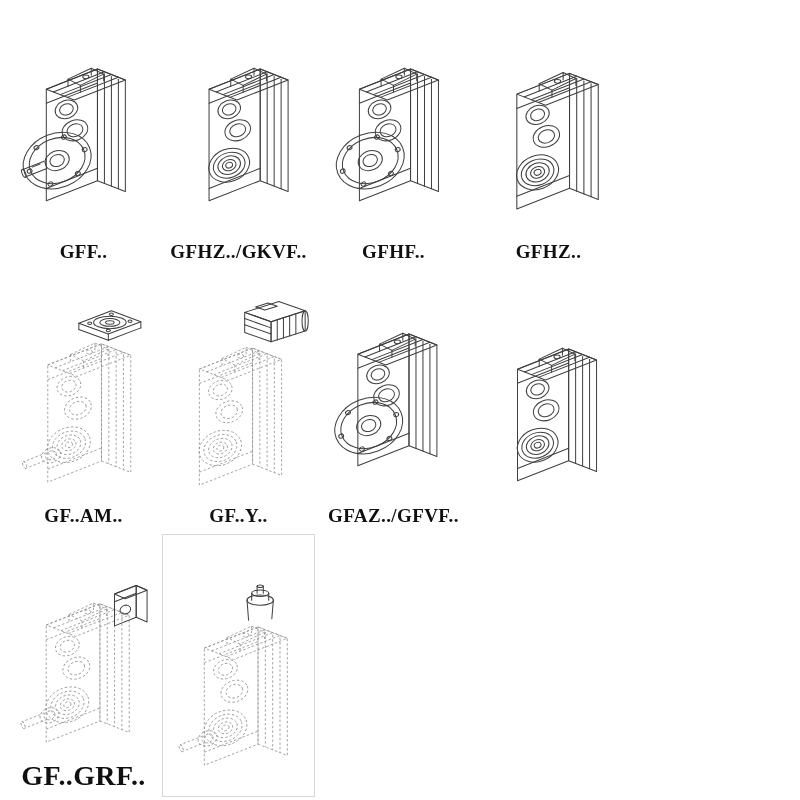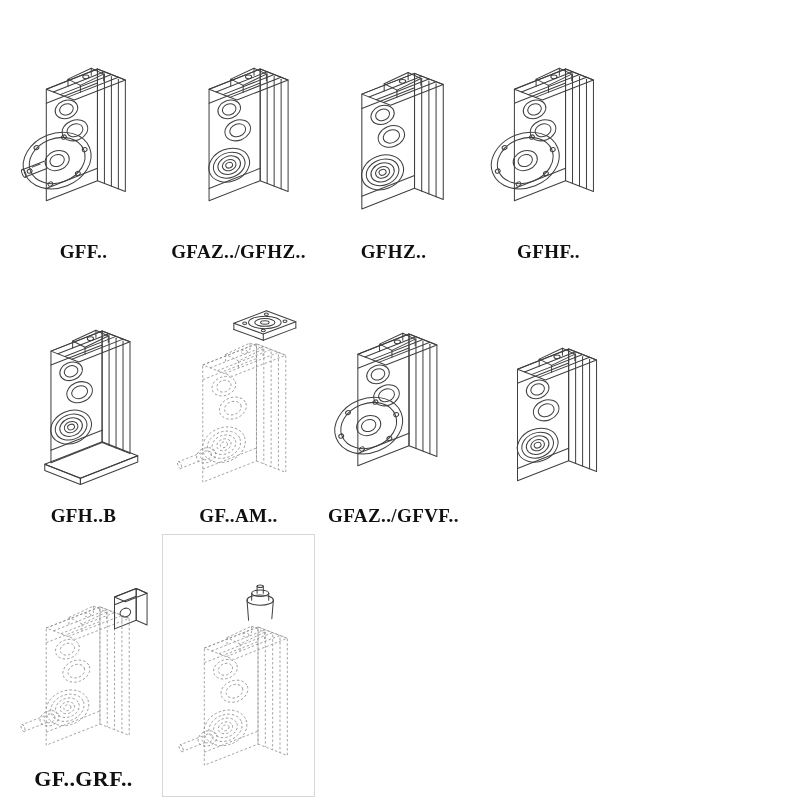--- a/index.html
+++ b/index.html
@@ -52,21 +52,21 @@
   figcaption.label{
     font-weight:bold;
     color:var(--label);
     font-size:19px;
     letter-spacing:.4px;
     line-height:1;
     padding:3px 0 8px 0;
     white-space:nowrap;
   }
   figcaption.label.big{
-    font-size:22px;
+    font-size:28px;
   }
   
   g.ink{
     stroke:var(--ink);
     fill:none;
     stroke-width:1.3;
     stroke-linecap:round;
     stroke-linejoin:round;
   }
   g.ghost{
@@ -229,81 +229,83 @@
   <figure class="cell">
     <div class="art">
       <svg class="draw" viewBox="0 0 200 250">
         <g class="ink" transform="translate(24,6)">
           <use href="#sym-housing"></use>
           <use href="#sym-upper-bores"></use>
           <use href="#sym-bearing"></use>
         </g>
       </svg>
     </div>
-    <figcaption class="label">GFAZ../GFHZ..</figcaption>
+    <figcaption class="label">GFHZ../GKVF..</figcaption>
+  </figure>
+
+  <figure class="cell">
+    <div class="art">
+      <svg class="draw" viewBox="0 0 200 250">
+        <g class="ink" transform="translate(18,6)">
+          <use href="#sym-housing"></use>
+          <use href="#sym-upper-bores"></use>
+          <use href="#sym-flange"></use>
+        </g>
+      </svg>
+    </div>
+    <figcaption class="label">GFHF..</figcaption>
   </figure>
 
   <figure class="cell">
     <div class="art">
       <svg class="draw" viewBox="0 0 200 250">
         <g class="ink" transform="translate(20,10) scale(1.03)">
           <use href="#sym-housing"></use>
           <use href="#sym-upper-bores"></use>
           <use href="#sym-bearing"></use>
         </g>
       </svg>
     </div>
     <figcaption class="label">GFHZ..</figcaption>
   </figure>
 
-  <figure class="cell">
-    <div class="art">
-      <svg class="draw" viewBox="0 0 200 250">
-        <g class="ink" transform="translate(18,6)">
-          <use href="#sym-housing"></use>
-          <use href="#sym-upper-bores"></use>
-          <use href="#sym-flange"></use>
-        </g>
-      </svg>
-    </div>
-    <figcaption class="label">GFHF..</figcaption>
-  </figure>
-
-
-  <figure class="cell">
-    <div class="art">
-      <svg class="draw" viewBox="0 0 200 250">
-        <g class="ink" transform="translate(20,2)">
-          <use href="#sym-housing"></use>
-          <use href="#sym-upper-bores"></use>
-          <use href="#sym-bearing"></use>
-          <use href="#sym-base"></use>
-        </g>
-      </svg>
-    </div>
-    <figcaption class="label">GFH..B</figcaption>
-  </figure>
+
 
   <figure class="cell">
     <div class="art">
       <svg class="draw" viewBox="0 0 200 250">
         <g class="ghost" transform="translate(14,16) scale(1.05)">
           <use href="#sym-housing"></use>
           <use href="#sym-upper-bores"></use>
           <use href="#sym-bearing"></use>
           <use href="#sym-inshaft"></use>
         </g>
         <g class="ink" transform="translate(28,8)">
           <use href="#sym-topflange"></use>
         </g>
       </svg>
     </div>
     <figcaption class="label">GF..AM..</figcaption>
   </figure>
 
+  <figure class="cell">
+    <div class="art">
+      <svg class="draw" viewBox="0 0 200 250">
+        <g class="ghost" transform="translate(10,22) scale(1.04)">
+          <use href="#sym-housing"></use>
+          <use href="#sym-upper-bores"></use>
+          <use href="#sym-bearing"></use>
+        </g>
+        <g class="ink" transform="translate(38,14)">
+          <use href="#sym-motor"></use>
+        </g>
+      </svg>
+    </div>
+    <figcaption class="label">GF..Y..</figcaption>
+  </figure>
 
   <figure class="cell">
     <div class="art">
       <svg class="draw" viewBox="0 0 200 250">
         <g class="ink" transform="translate(16,6)">
           <use href="#sym-housing"></use>
           <use href="#sym-upper-bores"></use>
           <use href="#sym-flange"></use>
         </g>
       </svg>

